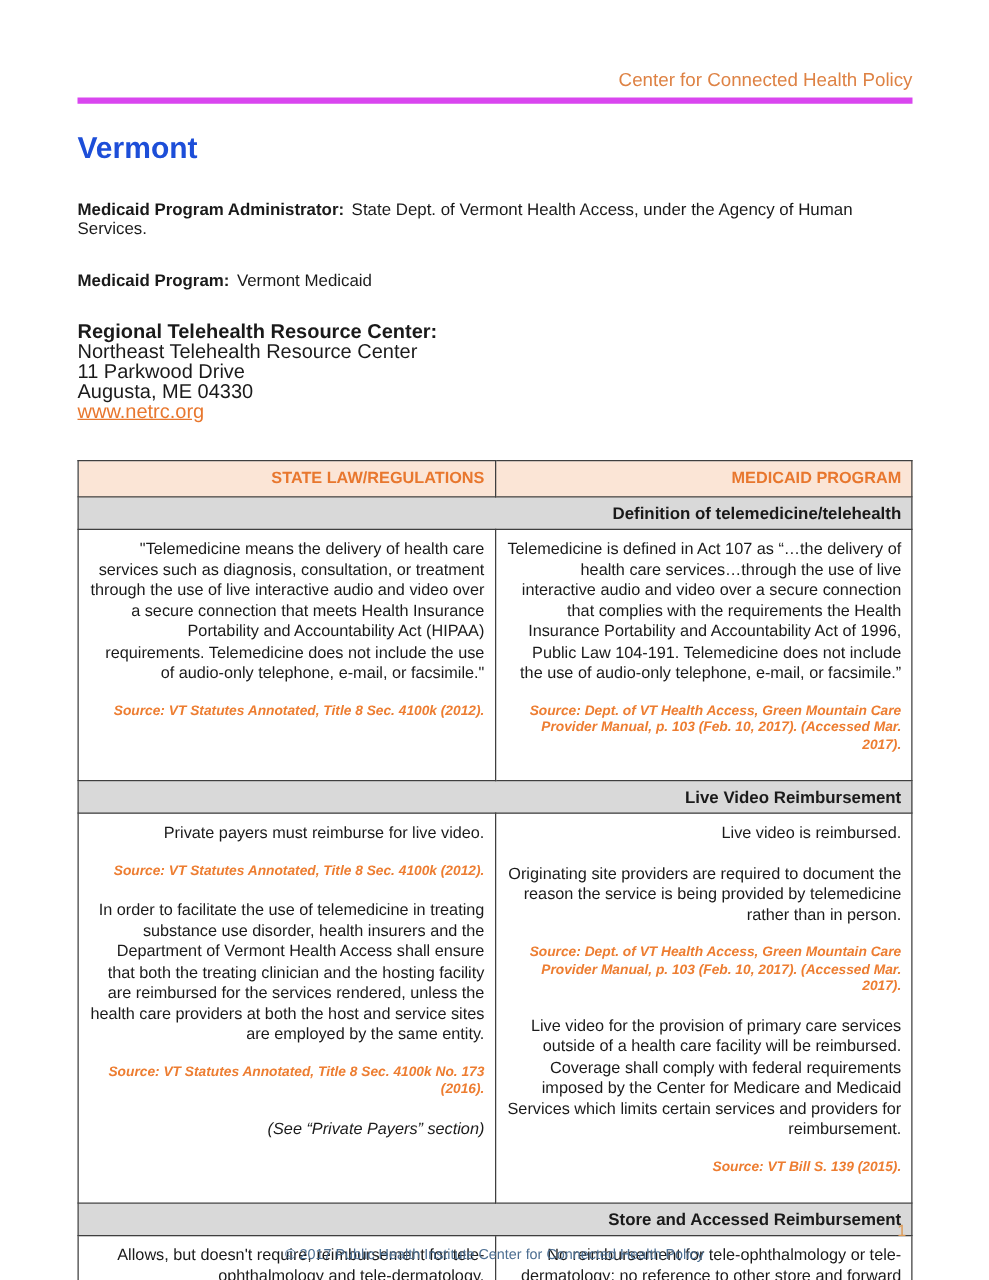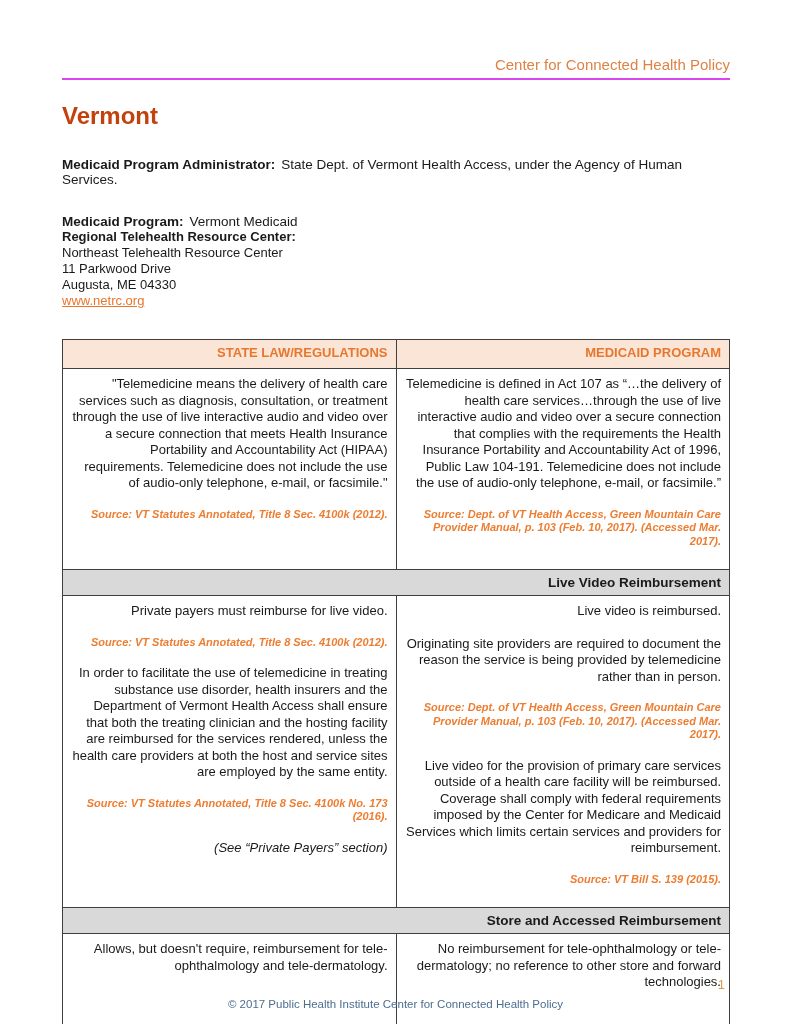--- a/index.html
+++ b/index.html
@@ -9,35 +9,35 @@
     background:#ffffff;
     font-family:"Liberation Sans", sans-serif;
     color:#1a1a1a;
     overflow:hidden;
   }
   .content{position:absolute;left:62px;width:668px;top:0;}
   
   .brand-row{
     padding-top:56px;
     text-align:right;
-    border-bottom:2px solid #d946ef;
+    border-bottom:5px solid #d946ef;
     padding-bottom:4px;
   }
   .brand-text{color:#de8244;font-size:15px;}
   .page-title{
     margin:22px 0 0 0;
-    color:#c2410c;
+    color:#1d4ed8;
     font-size:24px;
     font-weight:bold;
   }
   
   .info-line{margin-top:27px;font-size:13.5px;}
   .info-label{font-weight:bold;}
   .info-text{margin-left:6px;}
-  .rtrc{font-size:13px;line-height:16px;}
+  .rtrc{margin-top:26px;font-size:16px;line-height:16px;}
   .rtrc-label{font-weight:bold;}
   .rtrc-line{margin:0;}
   .rtrc-link{color:#e8772e;text-decoration:underline;cursor:pointer;}
   
   table.policy{
     margin-top:30px;
     border-collapse:collapse;
     width:668px;
     table-layout:fixed;
   }
@@ -119,20 +119,23 @@
     </div>
 
     <table class="policy">
       <thead>
         <tr>
           <th class="col-header">STATE LAW/REGULATIONS</th>
           <th class="col-header">MEDICAID PROGRAM</th>
         </tr>
       </thead>
       <tbody id="table-body">
+          <tr>
+            <td colspan="2" class="section-heading">Definition of telemedicine/telehealth</td>
+          </tr>
           <tr class="row-0">
             <td class="cell">
               <p class="cell-text">"Telemedicine means the delivery of health care services such as diagnosis, consultation, or treatment through the use of live interactive audio and video over a secure connection that meets Health Insurance Portability and Accountability Act (HIPAA) requirements. Telemedicine does not include the use of audio-only telephone, e-mail, or facsimile."</p>
               <p class="cell-source">Source: VT Statutes Annotated, Title 8 Sec. 4100k (2012).</p>
             </td>
             <td class="cell">
               <p class="cell-text">Telemedicine is defined in Act 107 as “…the delivery of health care services…through the use of live interactive audio and video over a secure connection that complies with the requirements the Health Insurance Portability and Accountability Act of 1996, Public Law 104-191. Telemedicine does not include the use of audio-only telephone, e-mail, or facsimile.”</p>
               <p class="cell-source">Source: Dept. of VT Health Access, Green Mountain Care Provider Manual, p. 103 (Feb. 10, 2017). (Accessed Mar. 2017).</p>
             </td>
           </tr>

